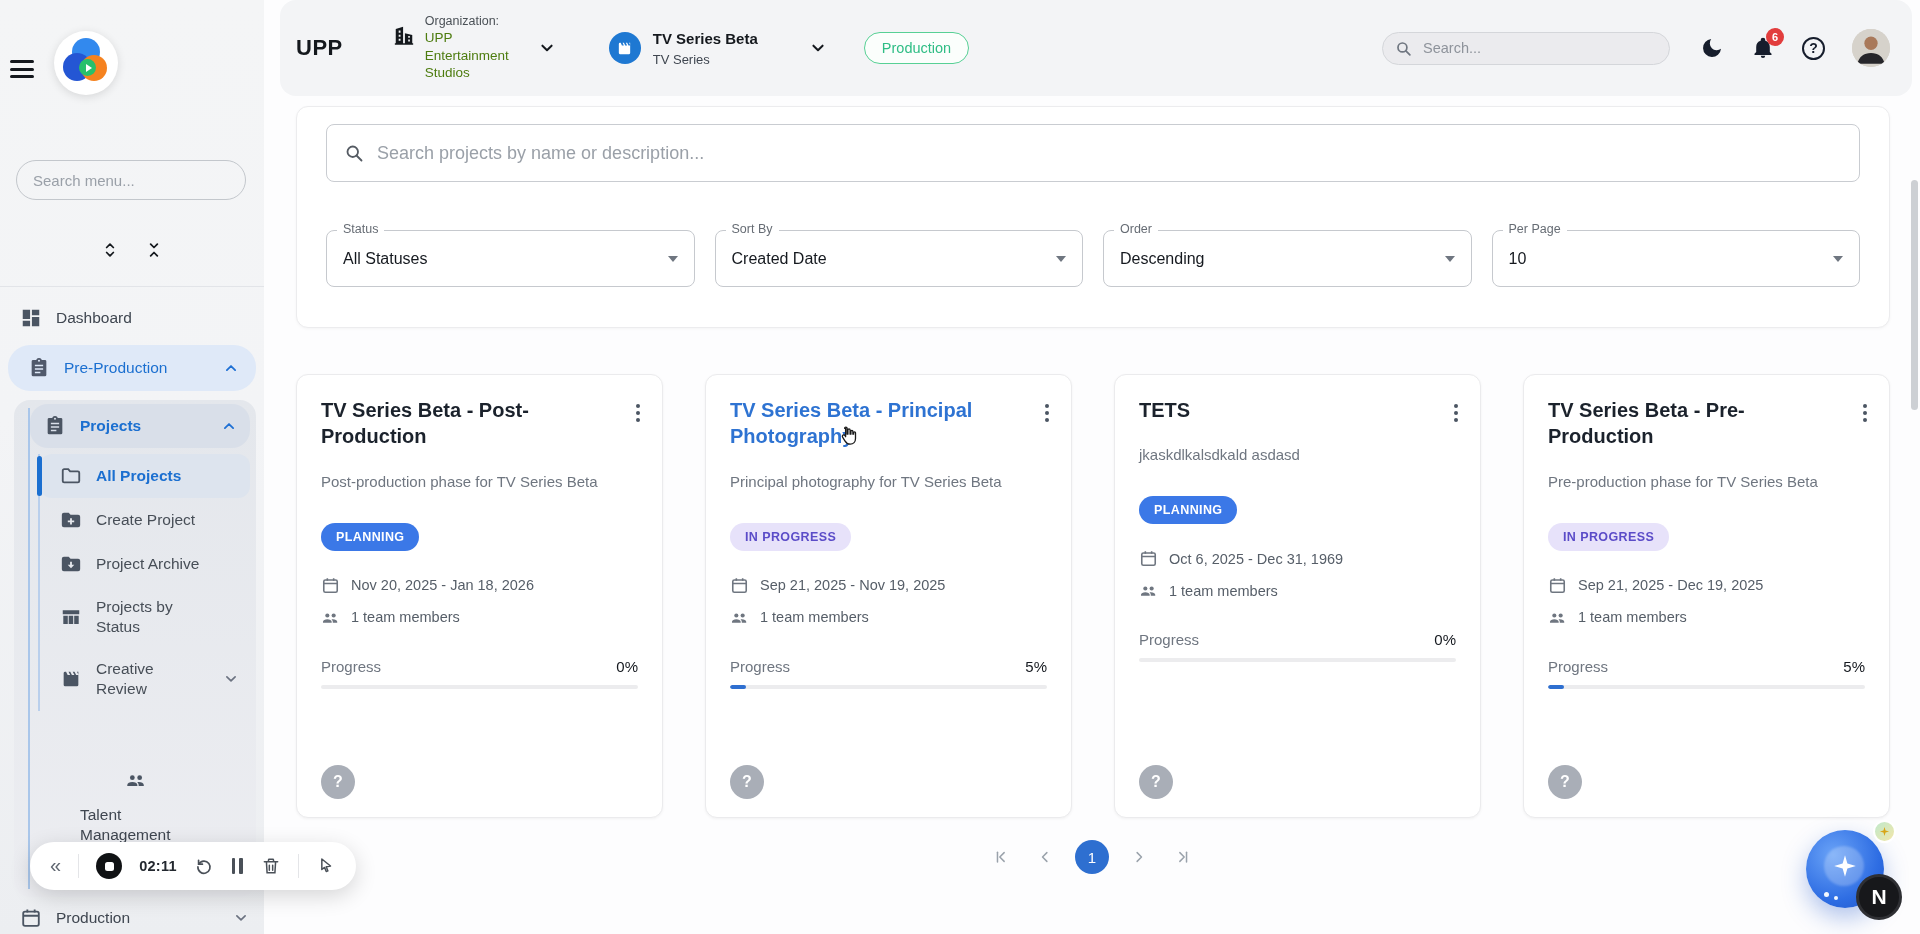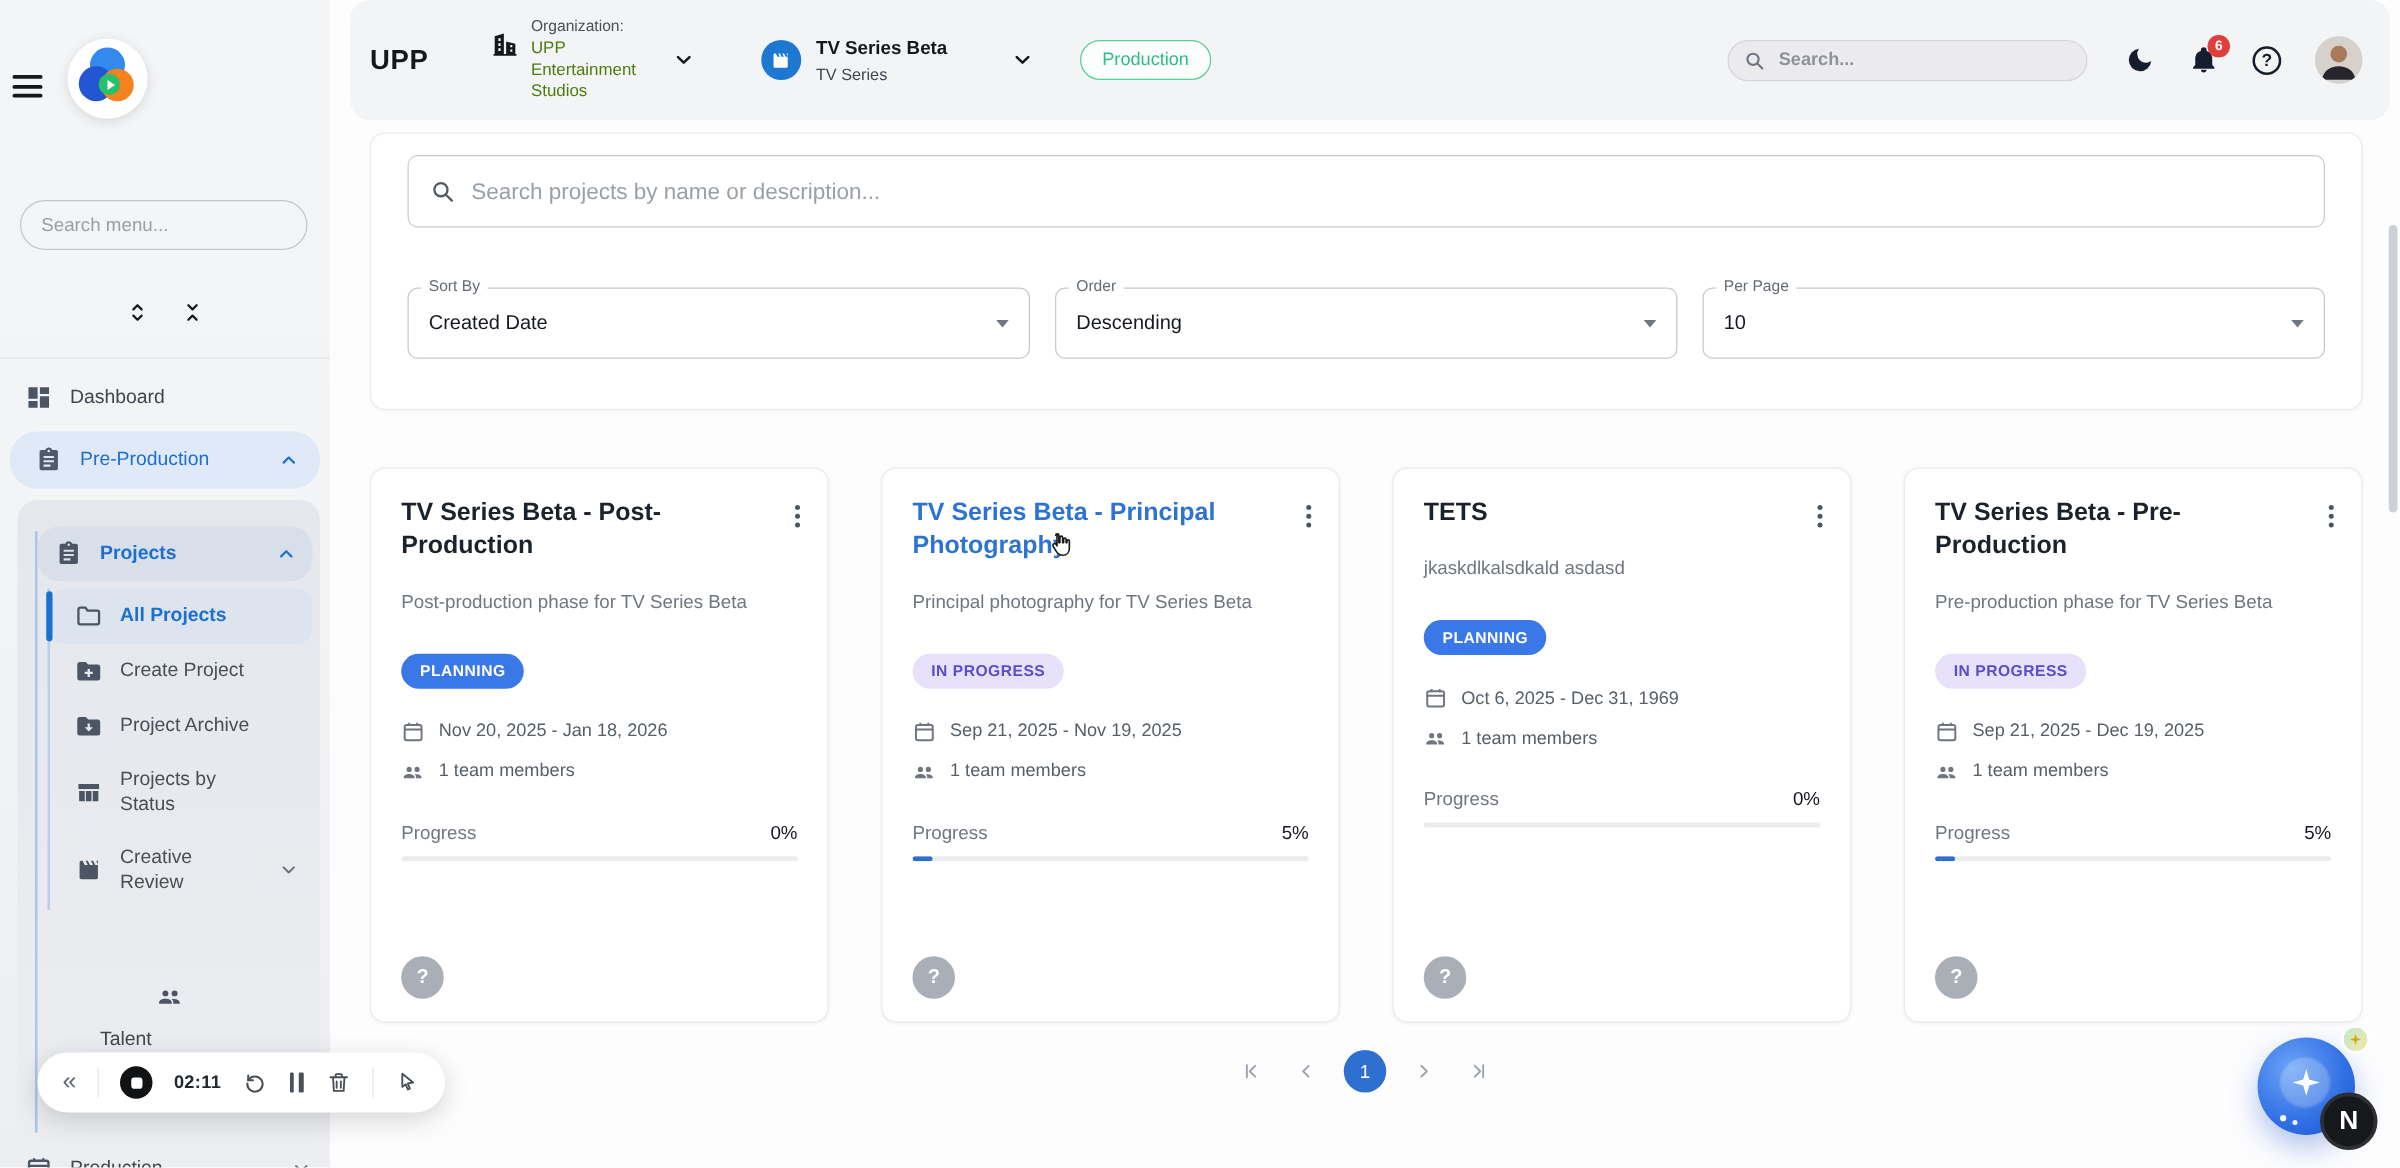--- a/index.html
+++ b/index.html
@@ -50,21 +50,21 @@
   .chev { width:18px; height:18px; margin-left:auto; color:#6b7280; flex:none; }
   .chev.blue { color:#1f70d4; }
   .chev.up svg { transform:rotate(180deg); }
 
   .nav-dashboard { padding:11px 14px 11px 20px; }
   .pill-pre { margin:5px 8px 0; background:#dfe9f8; border-radius:22px; color:#1b6fd0;
     font-weight:400; padding:12px 16px 12px 20px; }
   .pill-pre .nicon { color:#50596b; }
 
   .nav-group { margin:9px 8px 0 14px; background:linear-gradient(180deg,#e4e7ec 0%,#ecedf1 100%);
-    border-radius:16px; padding:21px 6px 10px; flex:none; }
+    border-radius:16px; padding:4px 6px 10px; flex:none; }
   .pill-projects { margin-left:10px; background:#d9dfe9; border-radius:18px; color:#1b6fd0;
     font-weight:700; padding:11px 12px 11px 14px; position:relative; }
   .guide-pre { position:relative; }
   .guide-pre::before { content:""; position:absolute; left:8px; top:4px; bottom:-2px; width:2px; background:#a9c6ea; }
   .nav-sub { margin:6px 0 0 18px; border-left:2px solid #b9cfec; position:relative; }
   .sub-item { display:flex; align-items:center; gap:14px; padding:11px 10px 11px 20px;
     color:#474e57; font-size:15.5px; cursor:pointer; position:relative; }
   .sub-item .nicon { color:#4b5563; }
   .sub-item.active { background:#dde4ee; border-radius:12px; color:#1b6fd0; font-weight:700; }
   .sub-item.active::before { content:""; position:absolute; left:-3px; top:2px; bottom:2px; width:5px;
@@ -87,21 +87,21 @@
     display:flex; align-items:center; justify-content:center; flex:none; }
   .ws-icon svg { width:17px; height:17px; }
   .ws-name { font-size:15px; font-weight:600; color:#14181d; margin-bottom:5px; }
   .ws-type { font-size:13px; color:#3f4650; }
   .ws-chev { width:20px; height:20px; color:#14181d; margin-left:38px; }
   .env-badge { margin-left:36px; border:1.5px solid #57d095; color:#2fbd85; background:#fbfefc;
     padding:7px 17px; border-radius:18px; font-size:14.5px; }
   .tb-search { margin-left:auto; position:relative; width:288px; height:33px; }
   .tb-search input { width:100%; height:100%; border-radius:17px; border:1px solid #d4d6da;
     background:#ebebee; padding:0 12px 0 40px; font-size:14.5px; color:#737373; outline:none;
-    font-family:"Liberation Sans",sans-serif;font-weight:bold; }
+    font-family:"Liberation Sans",sans-serif; }
   .tb-search input::placeholder { color:#8e939b; }
   .tb-mag { position:absolute; left:13px; top:8px; width:17px; height:17px; color:#6f7680; }
   .tb-icons { display:flex; align-items:center; gap:27px; margin-left:30px; }
   .tb-moon { width:24px; height:24px; color:#161d2c; cursor:pointer; }
   .bell-wrap { position:relative; width:24px; height:24px; cursor:pointer; color:#161d2c; }
   .bell-badge { position:absolute; top:-8px; right:-9px; min-width:18px; height:18px; border-radius:9px;
     background:#e23d3d; color:#fff; font-size:11px; font-weight:700; display:flex; align-items:center;
     justify-content:center; padding:0 4px; }
   .help-circle { width:23px; height:23px; border-radius:50%; border:2.4px solid #161d2c; color:#161d2c;
     font-weight:700; font-size:14px; display:flex; align-items:center; justify-content:center; cursor:pointer; }
@@ -428,20 +428,25 @@
       <span class="proj-mag">
         <svg viewBox="0 0 24 24" fill="none" stroke="currentColor" stroke-width="2.2" stroke-linecap="round">
             <circle cx="10.5" cy="10.5" r="6.3"></circle>
             <path d="M15.3 15.3L21 21"></path>
           </svg>
       </span>
       <input placeholder="Search projects by name or description..." style="">
     </div>
     <div class="filter-row">
       <div class="select">
+        <span class="flabel">Status</span>
+        <div class="fvalue">All Statuses</div>
+        <span class="sarrow"></span>
+      </div>
+      <div class="select">
         <span class="flabel">Sort By</span>
         <div class="fvalue">Created Date</div>
         <span class="sarrow"></span>
       </div>
       <div class="select">
         <span class="flabel">Order</span>
         <div class="fvalue">Descending</div>
         <span class="sarrow"></span>
       </div>
       <div class="select">

